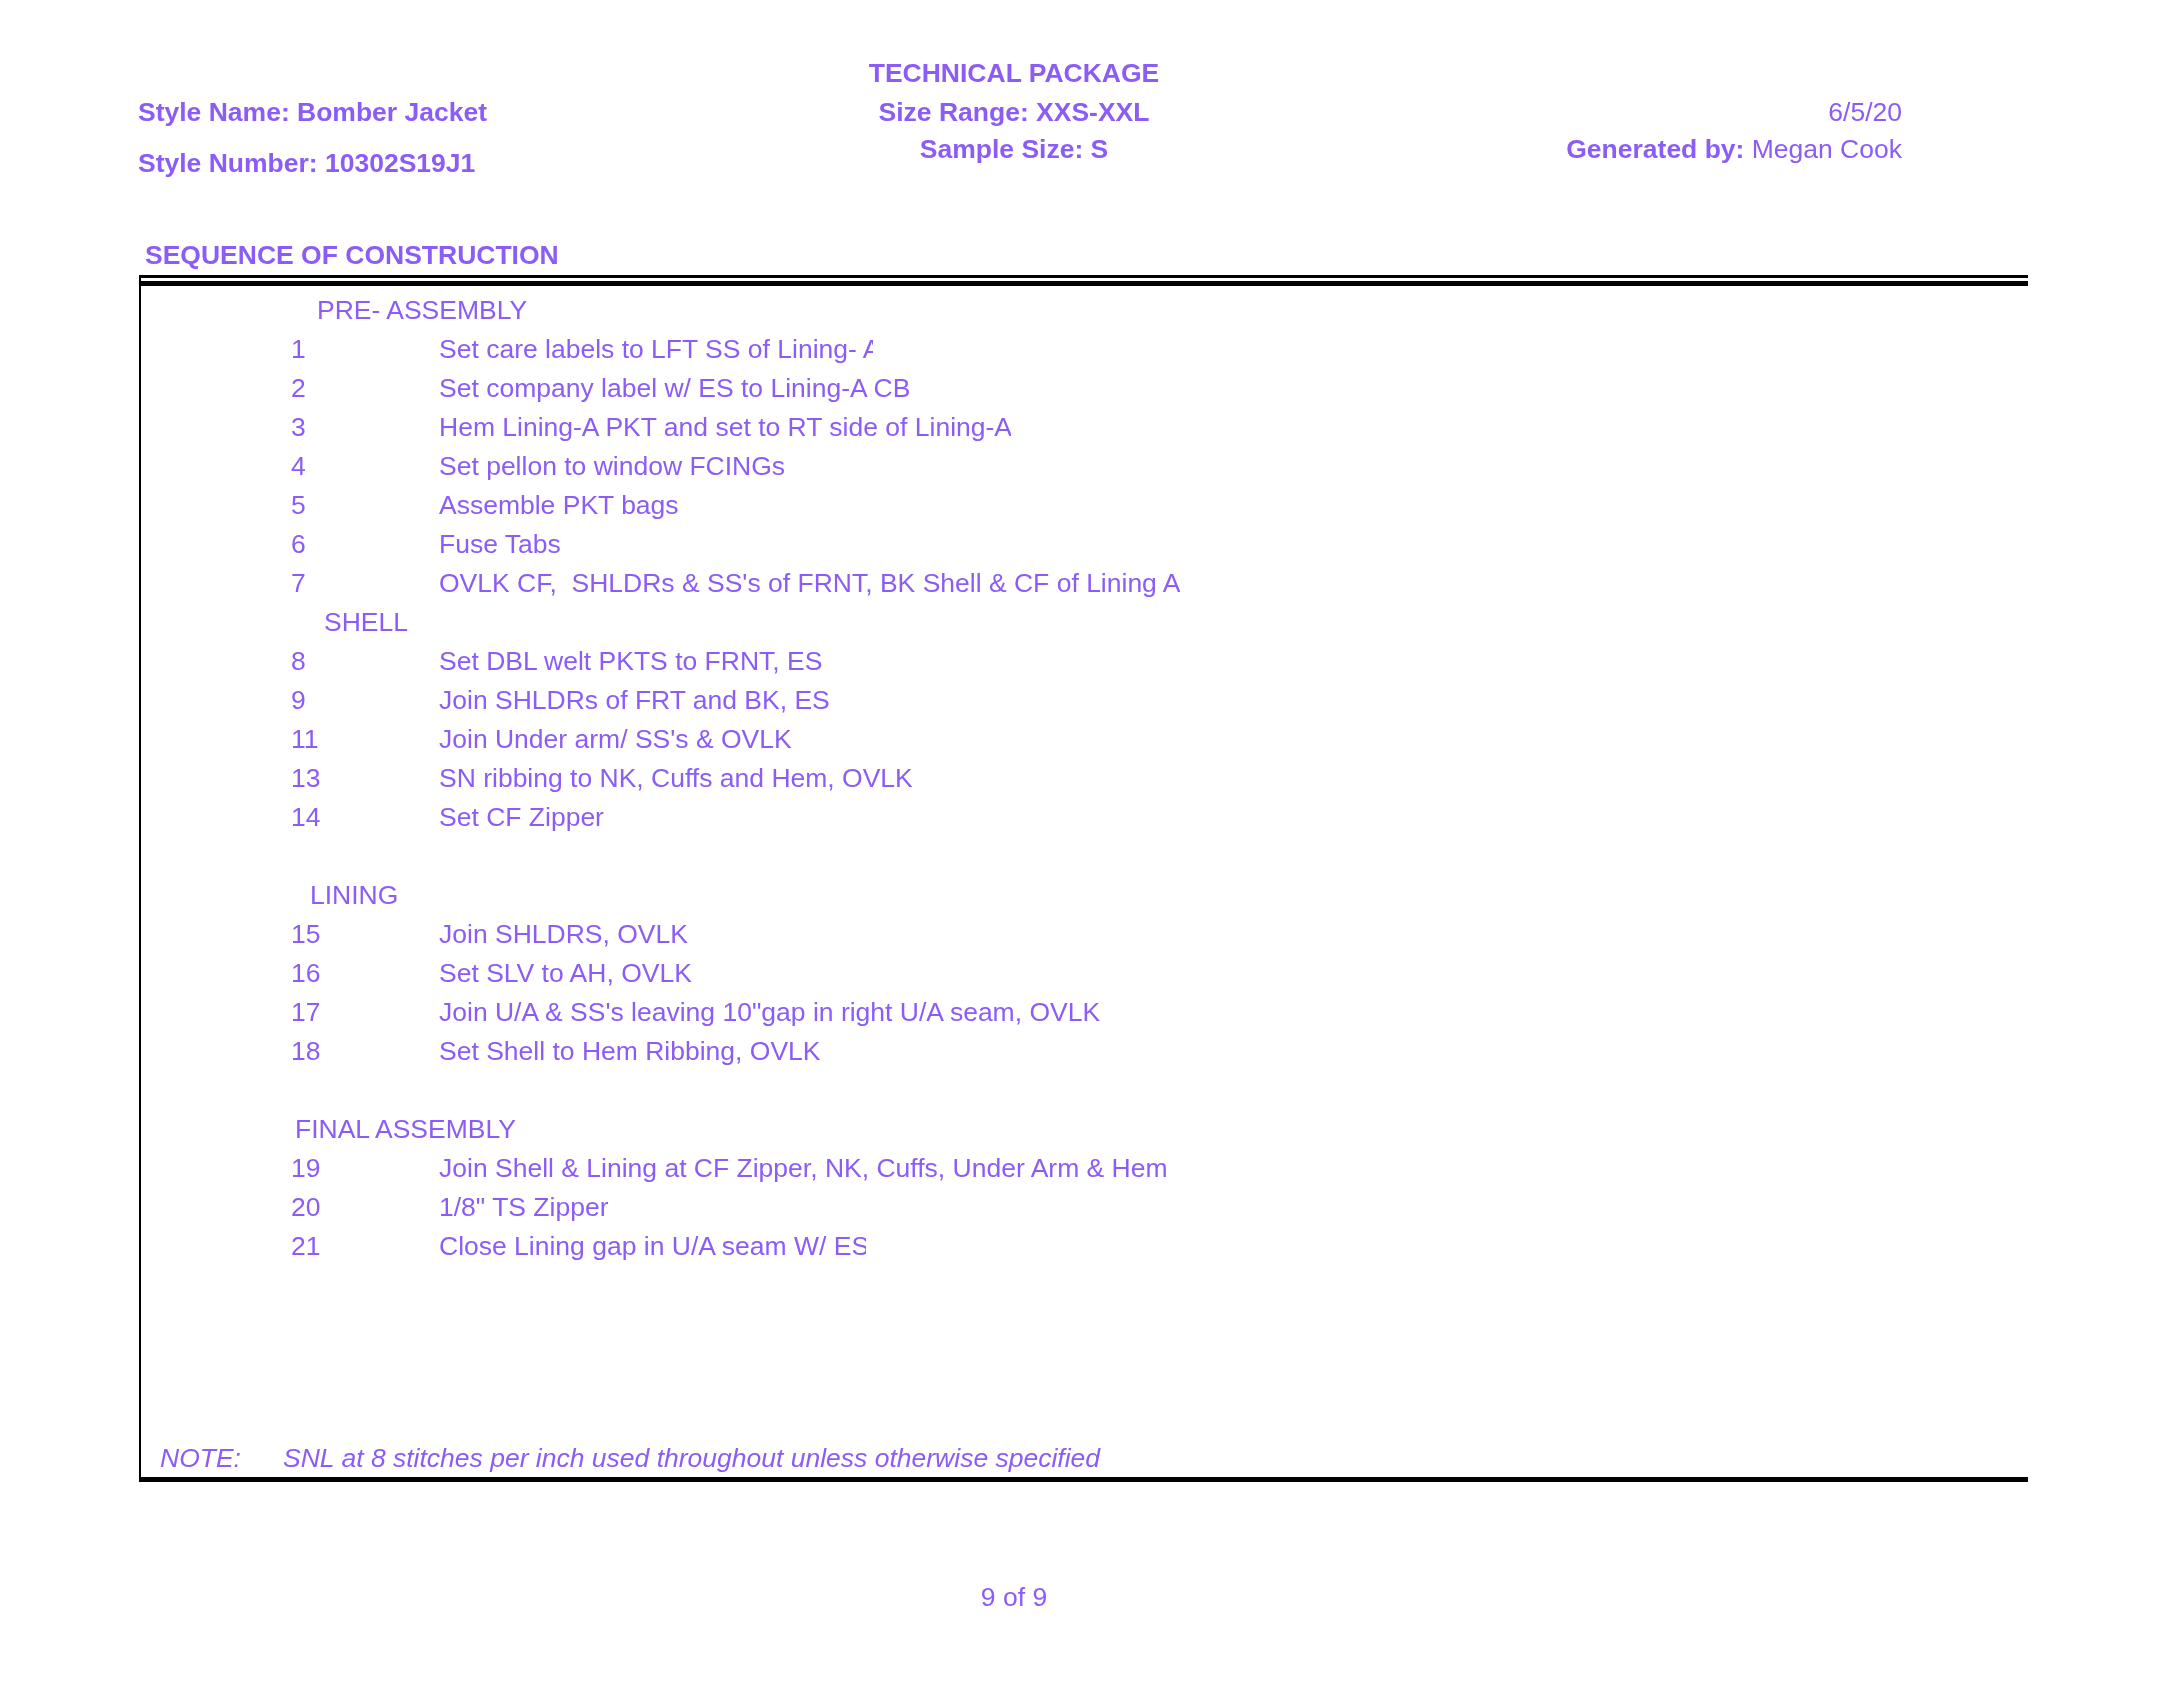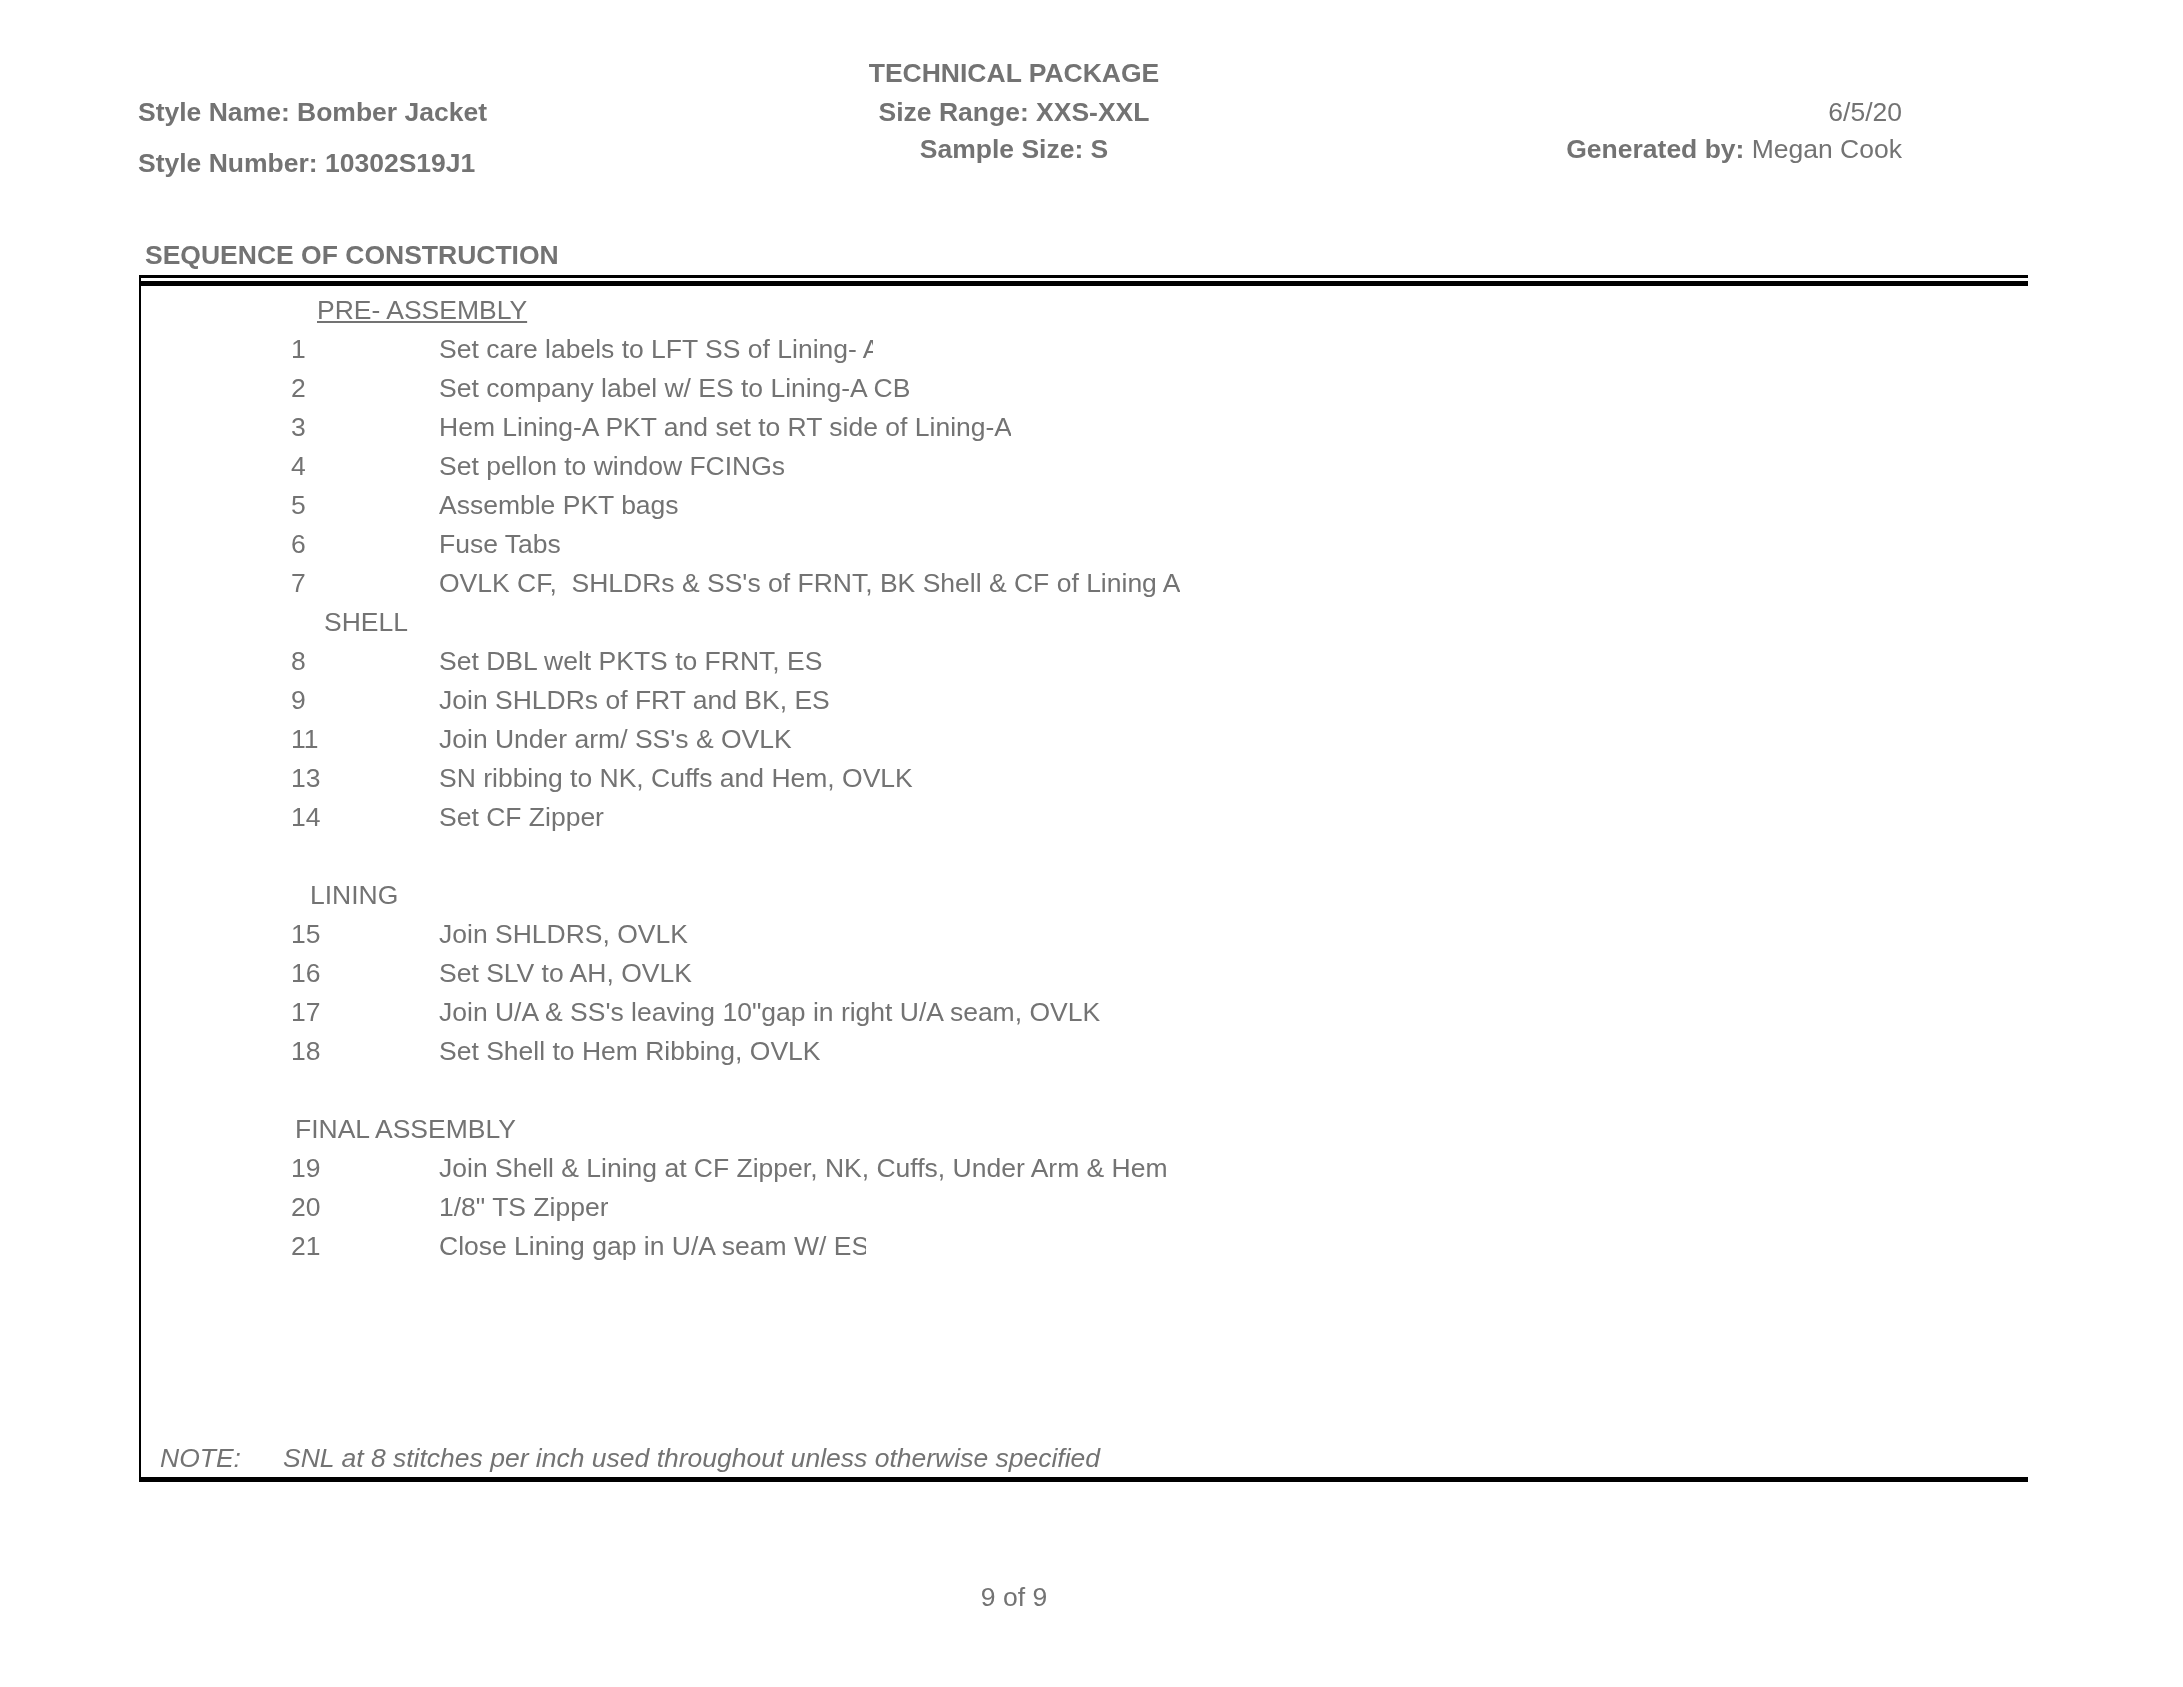--- a/index.html
+++ b/index.html
@@ -1,21 +1,21 @@
 <!DOCTYPE html>
 <html style="font-size:10.6px"><head>
 <meta charset="utf-8">
 <style>
   html,body{margin:0;padding:0;background:#ffffff;}
   #page{
     position:relative;
     width:2028px;
     height:1687px;
     background:#ffffff;
-    color:#737373;
+    color:#8b5cf6;
     font-family:"Liberation Sans", sans-serif;
     font-size:26.5px;
     overflow:hidden;
   }
   .abs{position:absolute;white-space:nowrap;line-height:1.2;}
   .b{font-weight:bold;}
   .sp{margin-left:7.3px;}
   .center-line{left:0;right:0;text-align:center;}
   .right-line{right:126px;text-align:right;}
 
@@ -76,21 +76,21 @@
   </div>
 
   <div class="abs" id="section-title">SEQUENCE OF CONSTRUCTION</div>
 
   <div id="seq-box">
     <div class="topbar1"></div>
     <div class="topgap"></div>
     <div class="topbar2"></div>
 
     <div id="seq-rows">
-        <div class="seq-row"><span class="group-label" style="left: 176px; text-decoration: underline;">PRE- ASSEMBLY</span></div>
+        <div class="seq-row"><span class="group-label" style="left: 176px;">PRE- ASSEMBLY</span></div>
         <div class="seq-row"><span class="step-num">1</span><span class="step-text" style="width: 434px;">Set care labels to LFT SS of Lining- A</span></div>
         <div class="seq-row"><span class="step-num">2</span><span class="step-text">Set company label w/ ES to Lining-A CB</span></div>
         <div class="seq-row"><span class="step-num">3</span><span class="step-text" style="width: 572px;">Hem Lining-A PKT and set to RT side of Lining-A</span></div>
         <div class="seq-row"><span class="step-num">4</span><span class="step-text">Set pellon to window FCINGs</span></div>
         <div class="seq-row"><span class="step-num">5</span><span class="step-text">Assemble PKT bags</span></div>
         <div class="seq-row"><span class="step-num">6</span><span class="step-text">Fuse Tabs</span></div>
         <div class="seq-row"><span class="step-num">7</span><span class="step-text">OVLK CF,  SHLDRs &amp; SS's of FRNT, BK Shell &amp; CF of Lining A</span></div>
         <div class="seq-row"><span class="group-label" style="left: 183px;">SHELL</span></div>
         <div class="seq-row"><span class="step-num">8</span><span class="step-text">Set DBL welt PKTS to FRNT, ES</span></div>
         <div class="seq-row"><span class="step-num">9</span><span class="step-text">Join SHLDRs of FRT and BK, ES</span></div>

